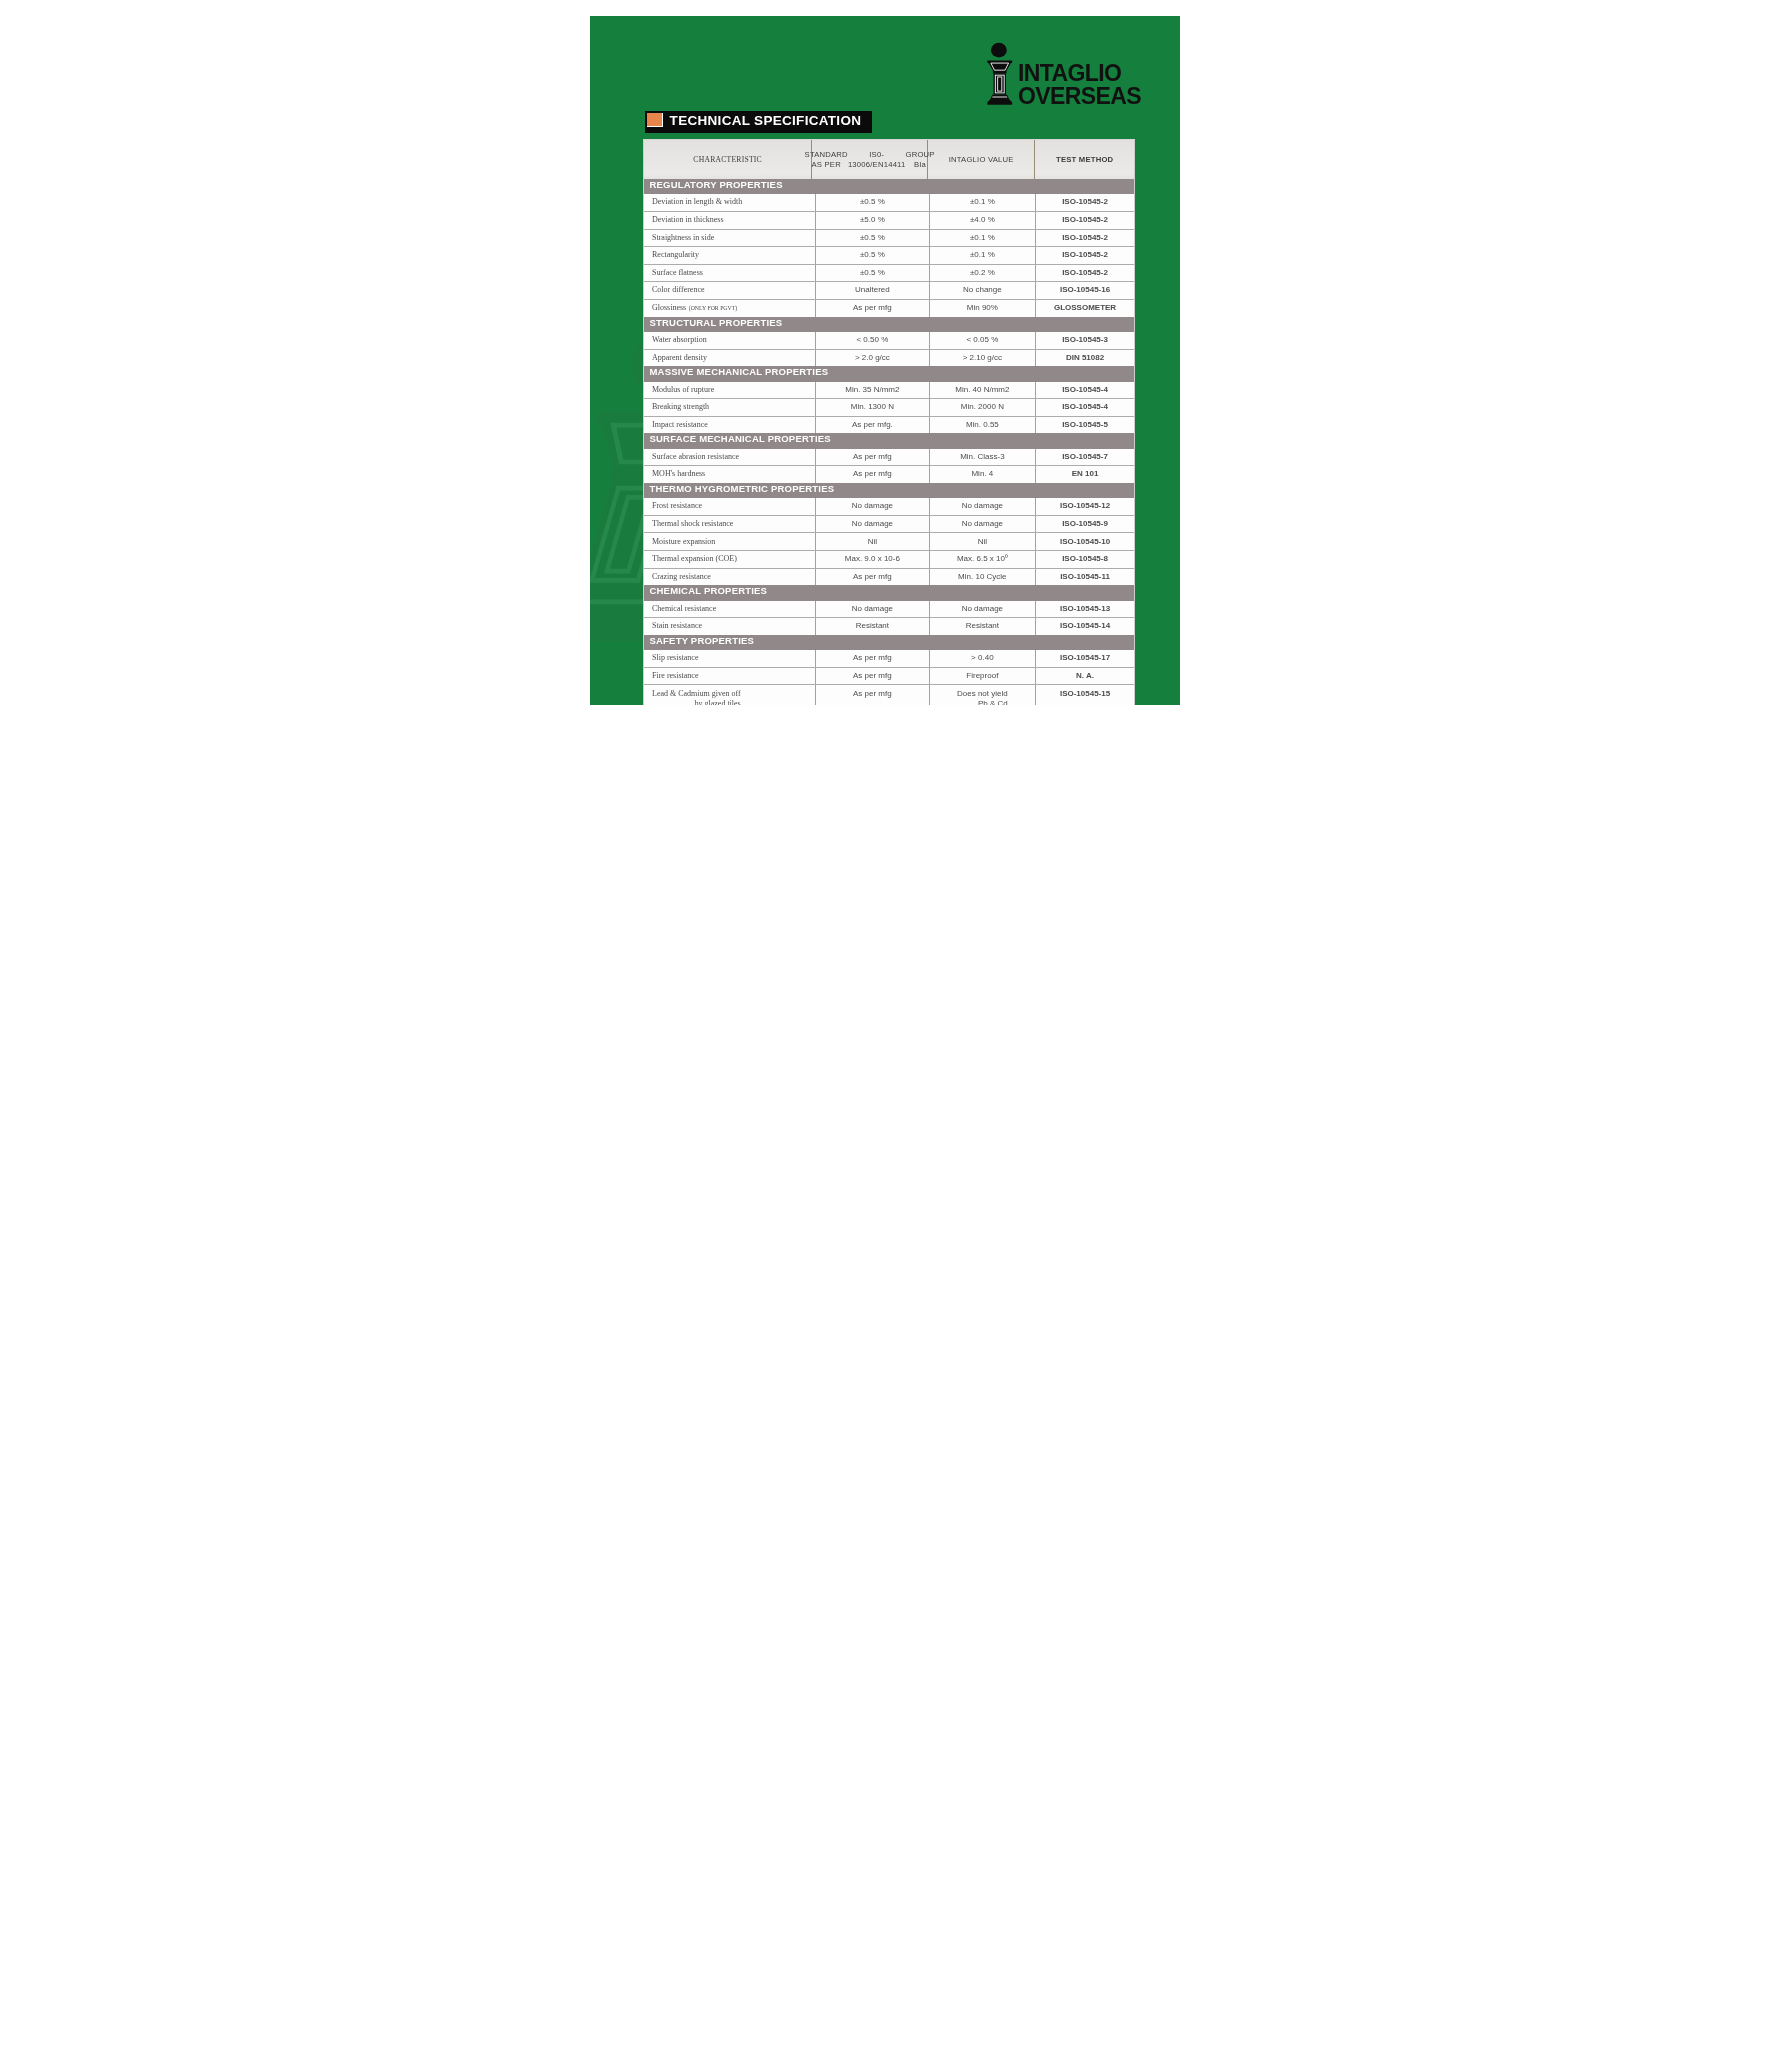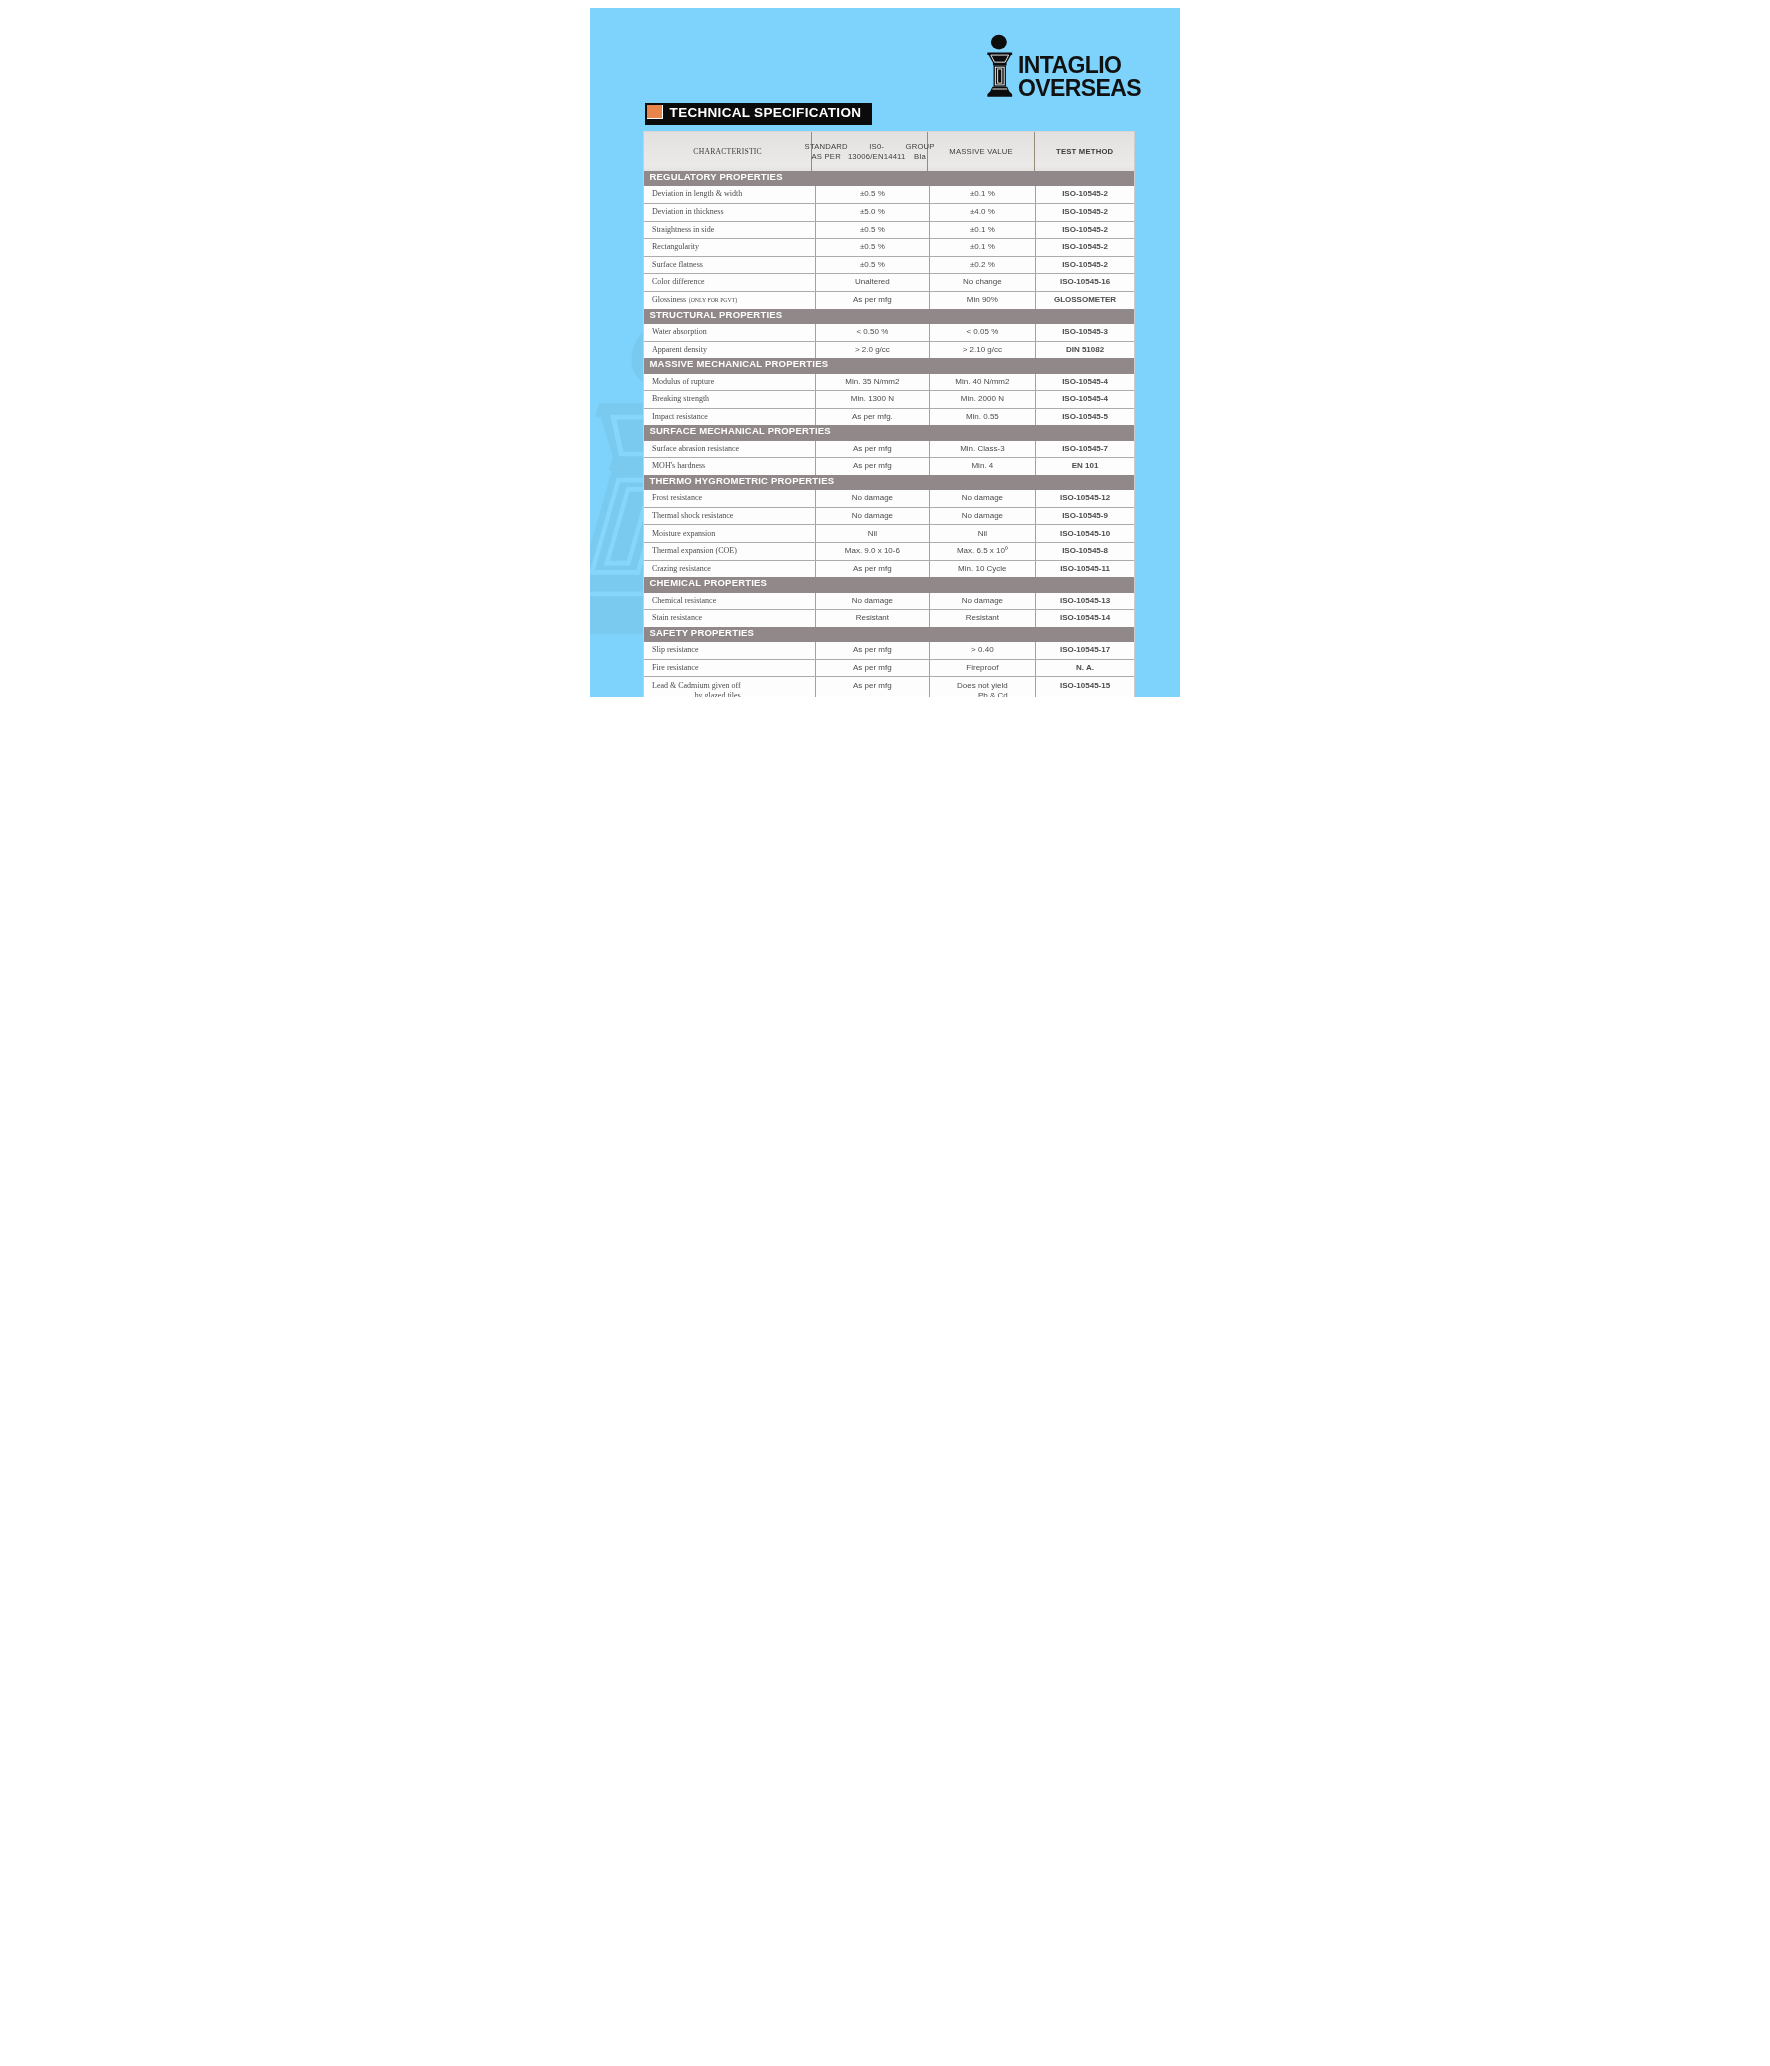--- a/index.html
+++ b/index.html
@@ -1,18 +1,18 @@
 <!DOCTYPE html>
 <html style="font-size:9.8px"><head>
 <meta charset="utf-8">
 <style>
   html,body { margin:0; padding:0; background:#ffffff; }
   .page {
-    position:relative; width:590px; height:689px; margin:8px auto;
-    background:#7dd3fc; overflow:hidden;
+    position:relative; width:590px; height:689px; margin:16px auto;
+    background:#15803d; overflow:hidden;
     font-family:"Liberation Sans", sans-serif;
   }
   
   .logo { position:absolute; top:26px; right:39px; display:flex; align-items:flex-end; gap:3.7px; }
   .logo-icon { color:#0d0d0d; }
   .logo-text { font-weight:bold; font-size:23px; line-height:23px; letter-spacing:-0.6px; color:#111; white-space:nowrap; }
   
   .banner { position:absolute; left:55px; top:95px; width:227px; height:22px; background:#0b0b0b; }
   .banner-square { position:absolute; left:1.8px; top:1.8px; width:15.4px; height:13px; border-right:1.2px solid #fff; border-bottom:1.2px solid #fff; }
   .banner-label { position:absolute; left:24.6px; top:0; color:#fff; font-weight:bold; font-size:13.5px; line-height:19px; letter-spacing:0.3px; white-space:nowrap; }
@@ -88,21 +88,21 @@
     <div class="hrow">
       <div class="hc w1">
           <span>CHARACTERISTIC</span>
         </div>
       <div class="hc w2">
         <span>STANDARD AS PER</span>
         <span>IS0-13006/EN14411</span>
         <span>GROUP BIa</span>
       </div>
       <div class="hc w3">
-          <span>MASSIVE VALUE</span>
+          <span>INTAGLIO VALUE</span>
         </div>
       <div class="hc w4">
           <span>TEST METHOD</span>
         </div>
     </div>
 
     <div class="sec">
         <span>REGULATORY PROPERTIES</span>
       </div>
     <div class="row">

